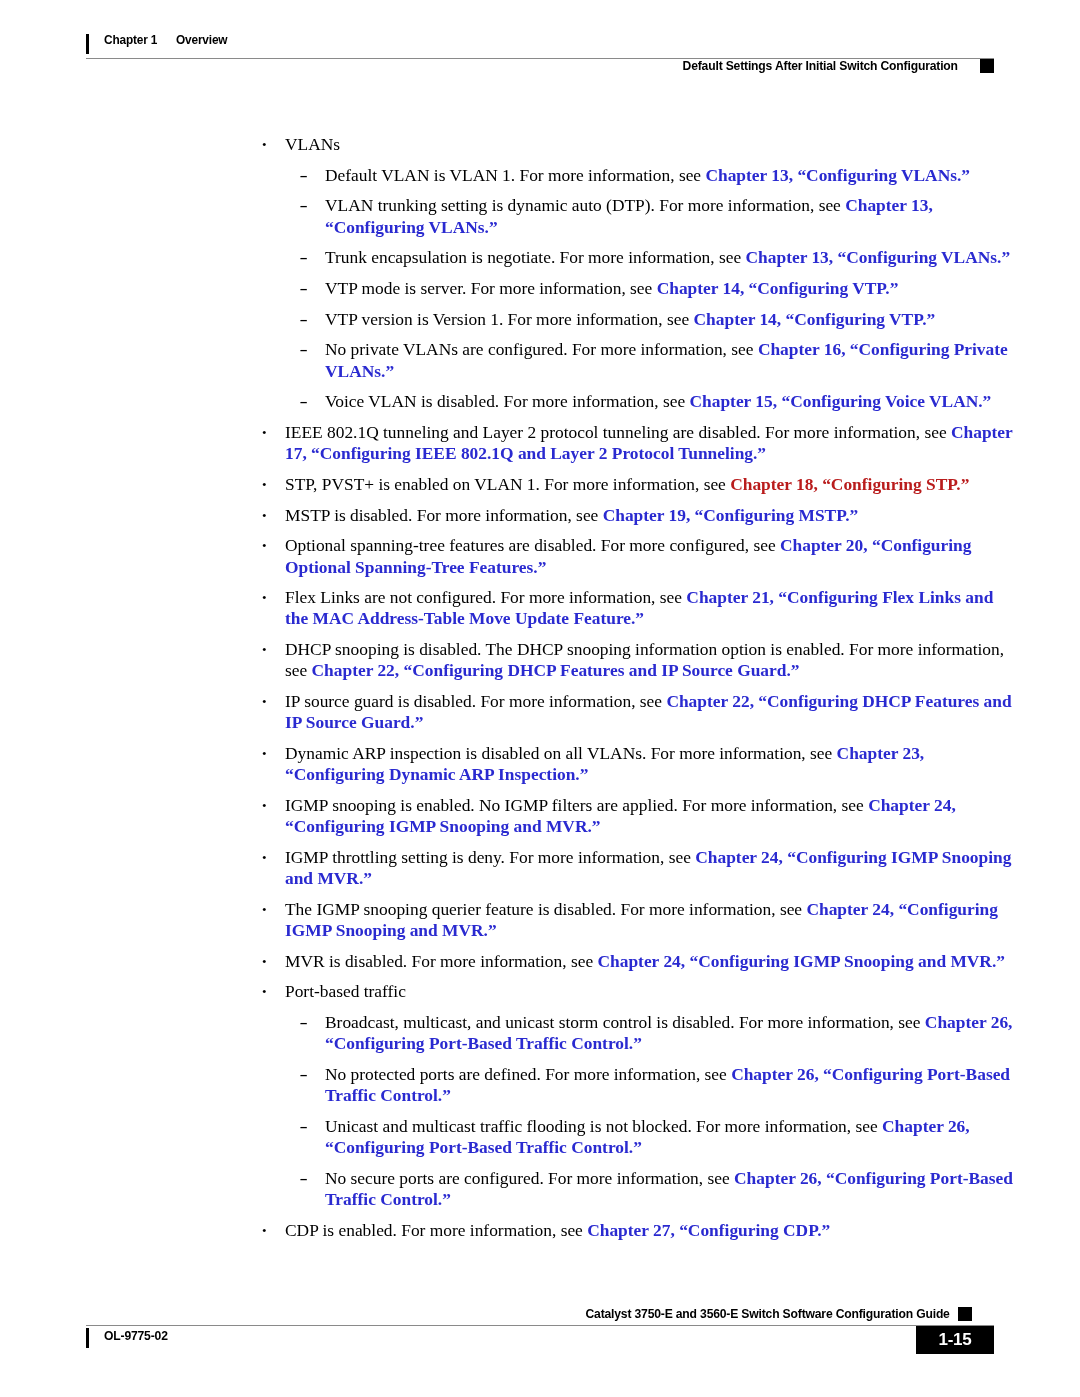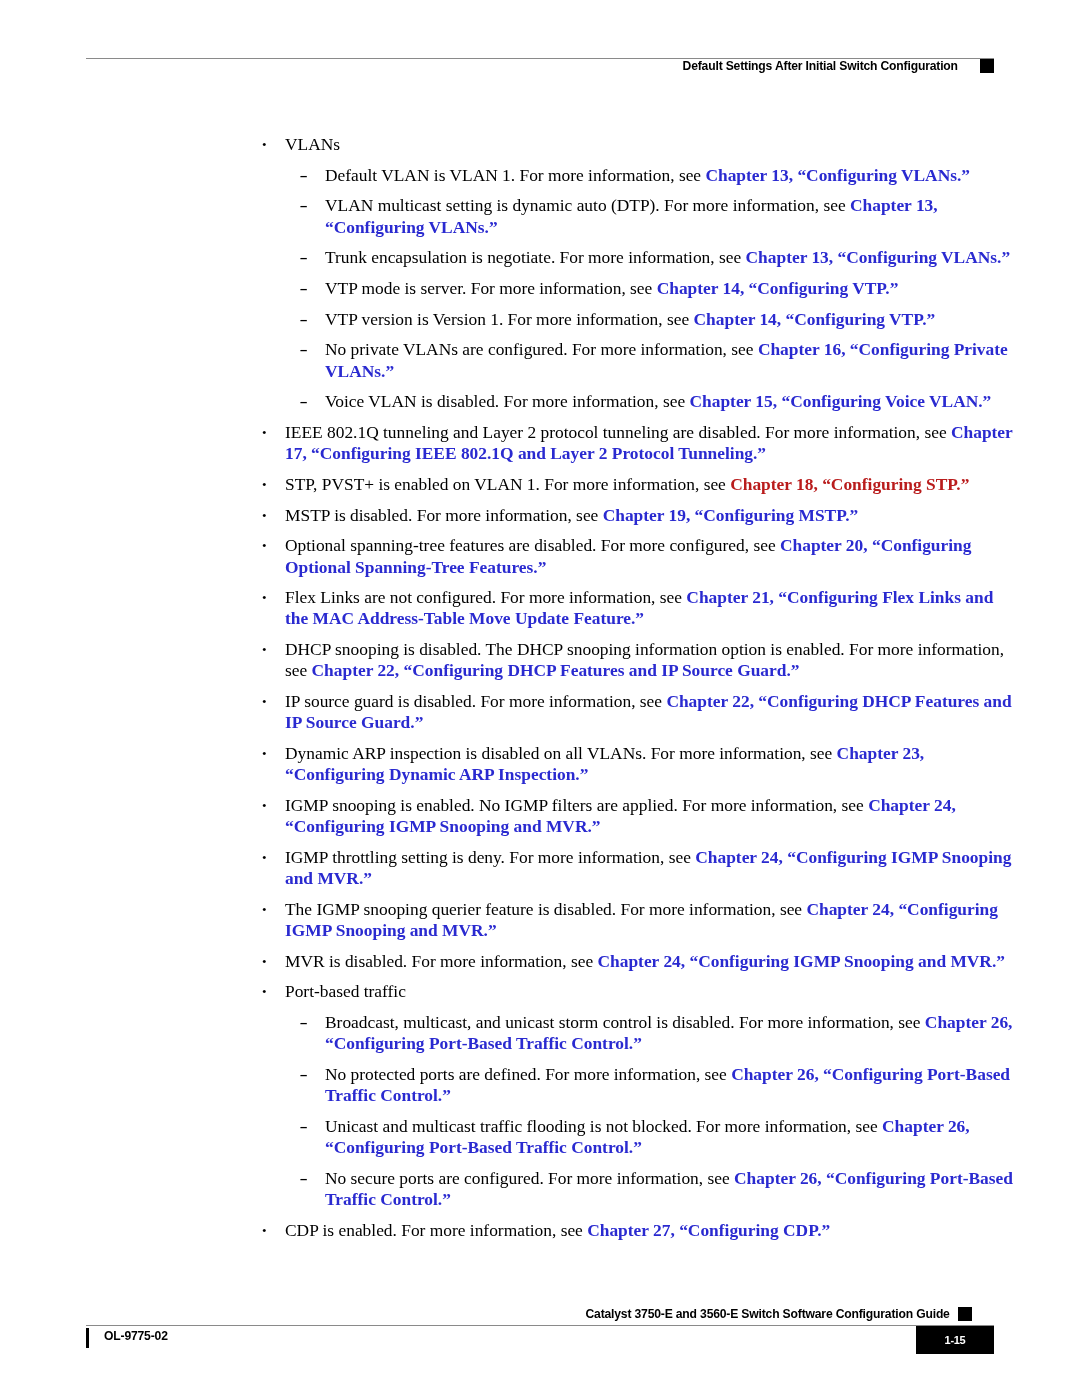--- a/index.html
+++ b/index.html
@@ -198,37 +198,42 @@
     top: 20px;
     min-width: 78px;
     height: 28px;
     background: #000;
     color: #fff;
     display: flex;
     align-items: center;
     justify-content: center;
     font-family: "Liberation Sans", "DejaVu Sans", sans-serif;
     font-weight: bold;
-    font-size: 11px;
+    font-size: 17px;
     letter-spacing: -0.3px;
   }
 </style>
 </head>
 <body>
 
 <div class="page-header">
+  <div class="header-left-row">
+    <span class="header-tick"></span>
+    <span class="header-chapter">Chapter 1</span>
+    <span class="header-title">Overview</span>
+  </div>
   <div class="header-rule"></div>
   <div class="header-section">Default Settings After Initial Switch Configuration</div>
   <div class="header-square"></div>
 </div>
 
 <div class="content" id="body-list">
     <div class="bullet-l1"><span class="marker">•</span><span>VLANs</span></div>
     <div class="bullet-l2"><span class="marker">–</span><span>Default VLAN is VLAN 1. For more information, see </span><span class="lnk" style="color: rgb(42, 42, 208);">Chapter 13, “Configuring VLANs.”</span></div>
-    <div class="bullet-l2"><span class="marker">–</span><span>VLAN multicast setting is dynamic auto (DTP). For more information, see </span><span class="lnk" style="color: rgb(42, 42, 208);">Chapter 13, “Configuring VLANs.”</span></div>
+    <div class="bullet-l2"><span class="marker">–</span><span>VLAN trunking setting is dynamic auto (DTP). For more information, see </span><span class="lnk" style="color: rgb(42, 42, 208);">Chapter 13, “Configuring VLANs.”</span></div>
     <div class="bullet-l2"><span class="marker">–</span><span>Trunk encapsulation is negotiate. For more information, see </span><span class="lnk" style="color: rgb(42, 42, 208);">Chapter 13, “Configuring VLANs.”</span></div>
     <div class="bullet-l2"><span class="marker">–</span><span>VTP mode is server. For more information, see </span><span class="lnk" style="color: rgb(42, 42, 208);">Chapter 14, “Configuring VTP.”</span></div>
     <div class="bullet-l2"><span class="marker">–</span><span>VTP version is Version 1. For more information, see </span><span class="lnk" style="color: rgb(42, 42, 208);">Chapter 14, “Configuring VTP.”</span></div>
     <div class="bullet-l2"><span class="marker">–</span><span>No private VLANs are configured. For more information, see </span><span class="lnk" style="color: rgb(42, 42, 208);">Chapter 16, “Configuring Private VLANs.”</span></div>
     <div class="bullet-l2"><span class="marker">–</span><span>Voice VLAN is disabled. For more information, see </span><span class="lnk" style="color: rgb(42, 42, 208);">Chapter 15, “Configuring Voice VLAN.”</span></div>
     <div class="bullet-l1"><span class="marker">•</span><span>IEEE 802.1Q tunneling and Layer 2 protocol tunneling are disabled. For more information, see </span><span class="lnk" style="color: rgb(42, 42, 208);">Chapter 17, “Configuring IEEE 802.1Q and Layer 2 Protocol Tunneling.”</span></div>
     <div class="bullet-l1"><span class="marker">•</span><span>STP, PVST+ is enabled on VLAN 1. For more information, see </span><span class="lnk" style="color: #b91c1c;">Chapter 18, “Configuring STP.”</span></div>
     <div class="bullet-l1"><span class="marker">•</span><span>MSTP is disabled. For more information, see </span><span class="lnk" style="color: rgb(42, 42, 208);">Chapter 19, “Configuring MSTP.”</span></div>
     <div class="bullet-l1"><span class="marker">•</span><span>Optional spanning-tree features are disabled. For more configured, see </span><span class="lnk" style="color: rgb(42, 42, 208);">Chapter 20, “Configuring Optional Spanning-Tree Features.”</span></div>
     <div class="bullet-l1"><span class="marker">•</span><span>Flex Links are not configured. For more information, see </span><span class="lnk" style="color: rgb(42, 42, 208);">Chapter 21, “Configuring Flex Links and the MAC Address-Table Move Update Feature.”</span></div>

